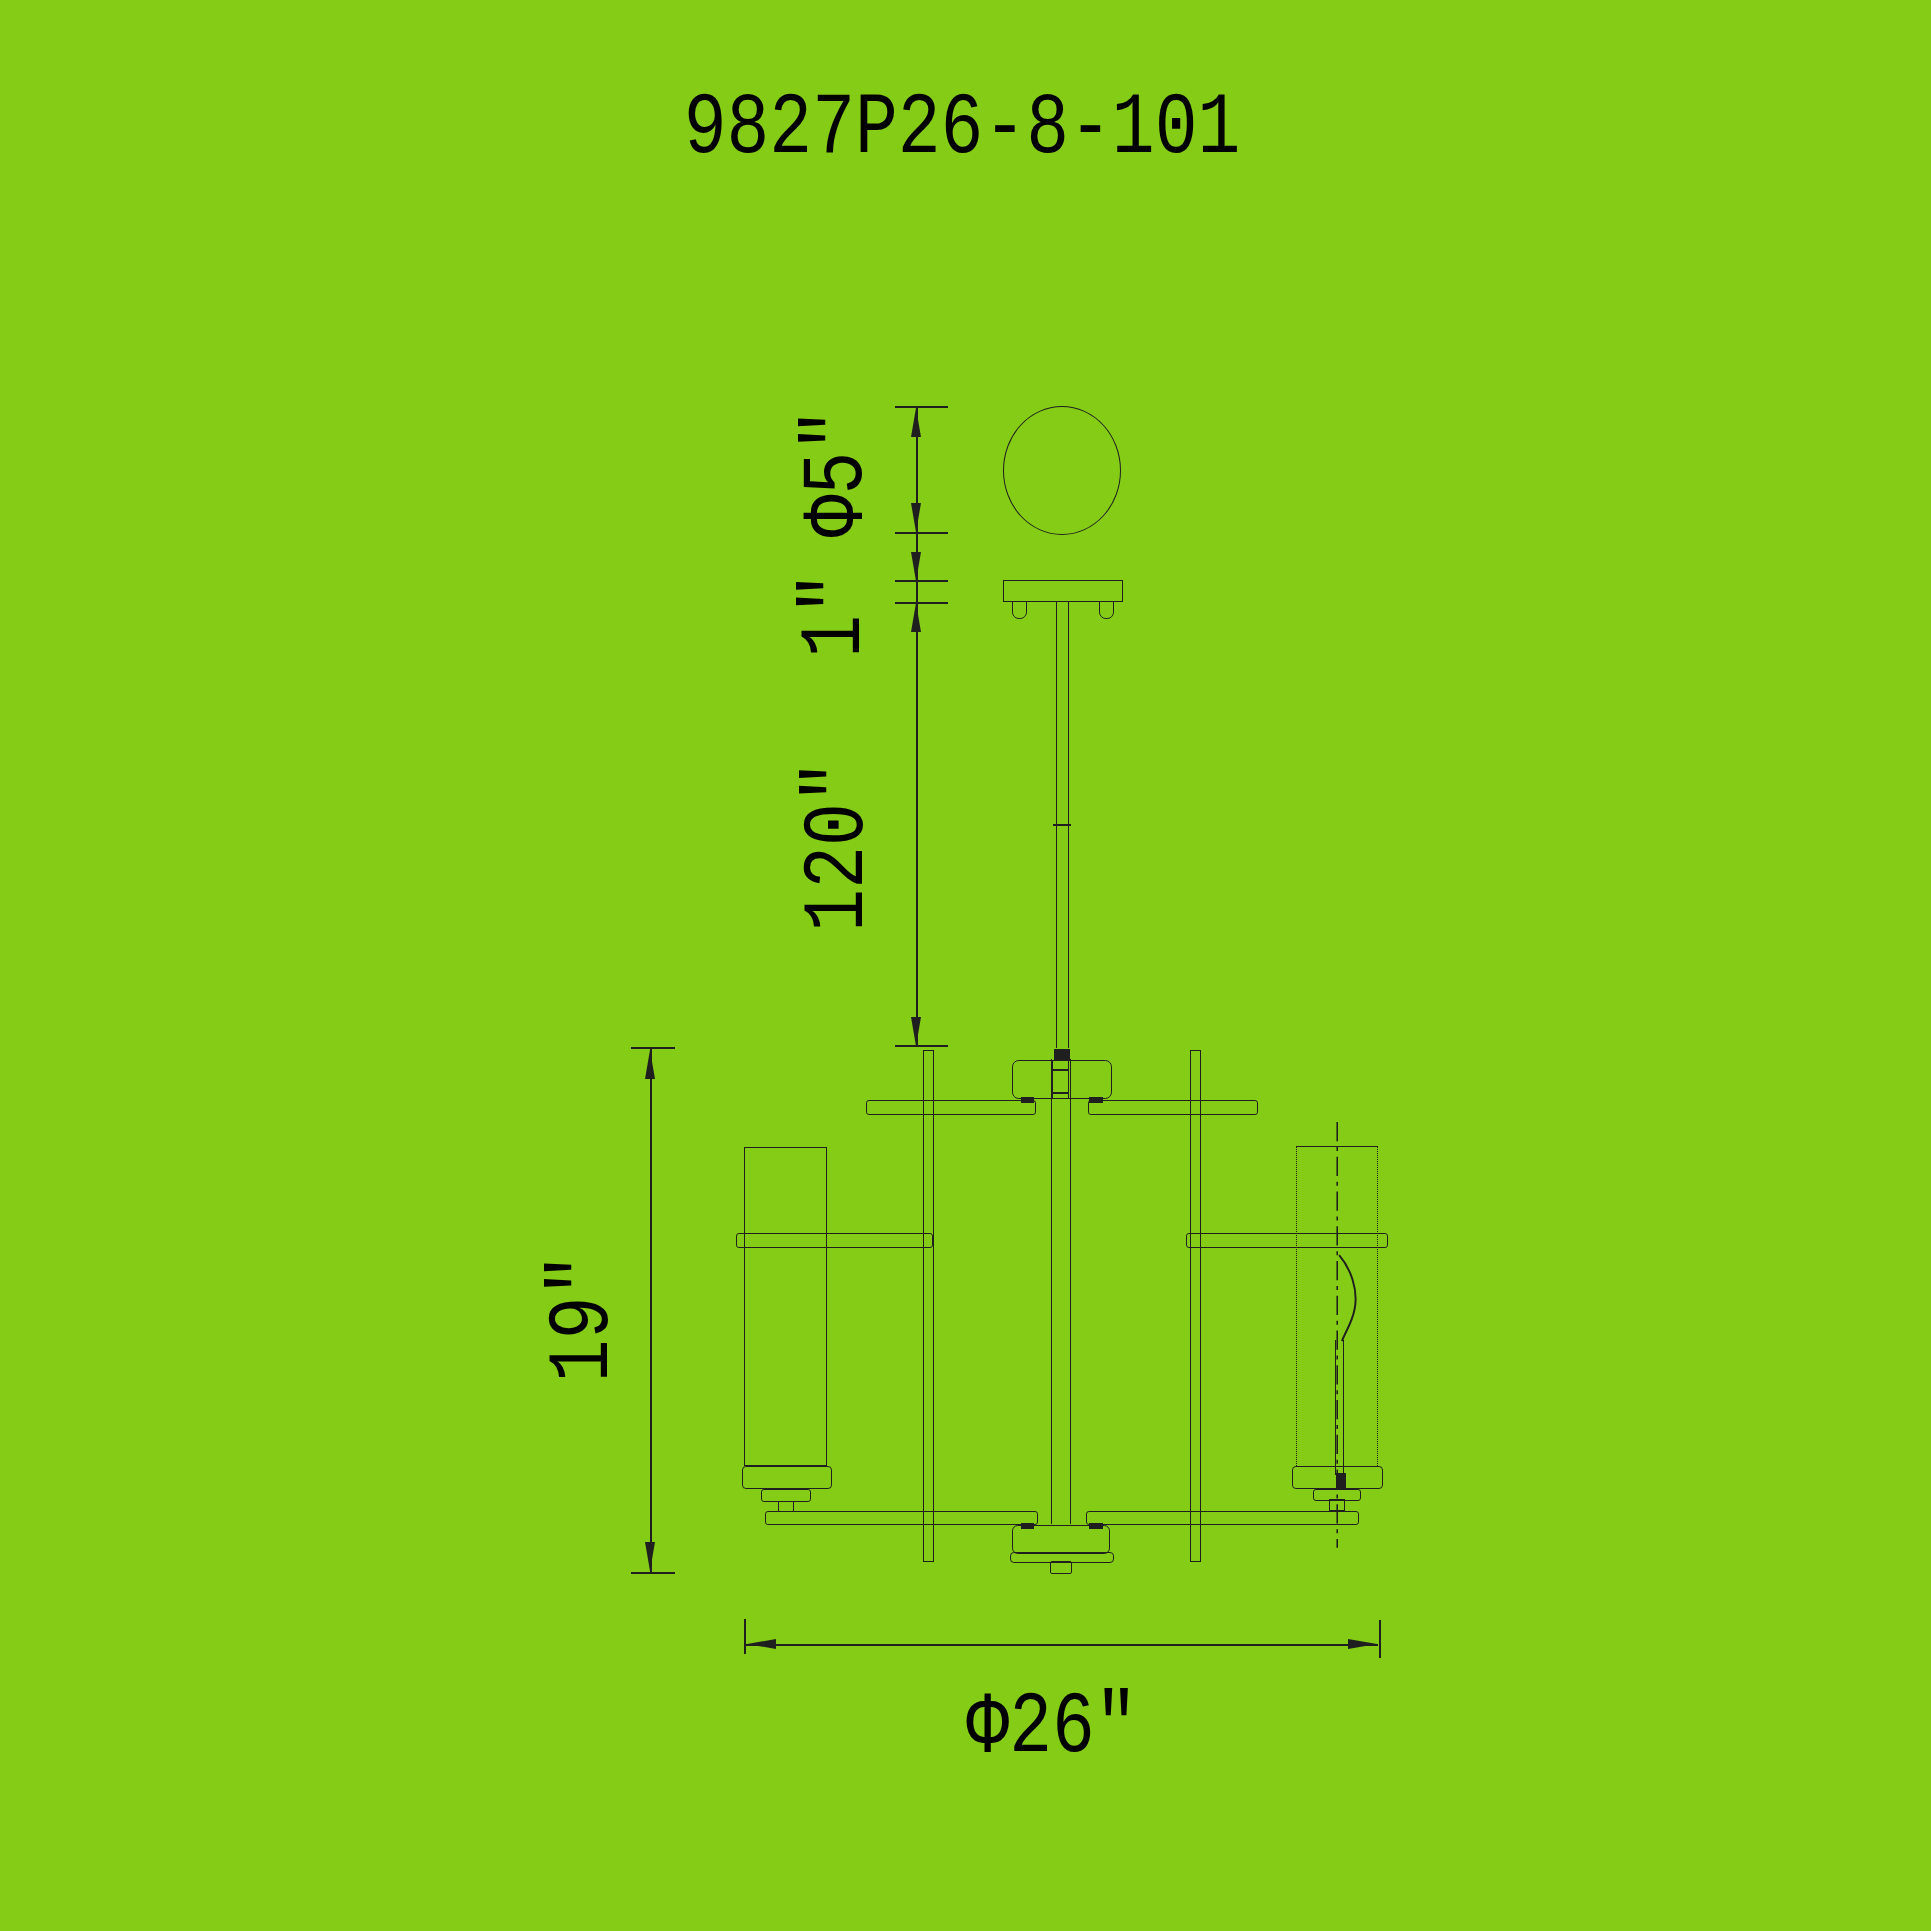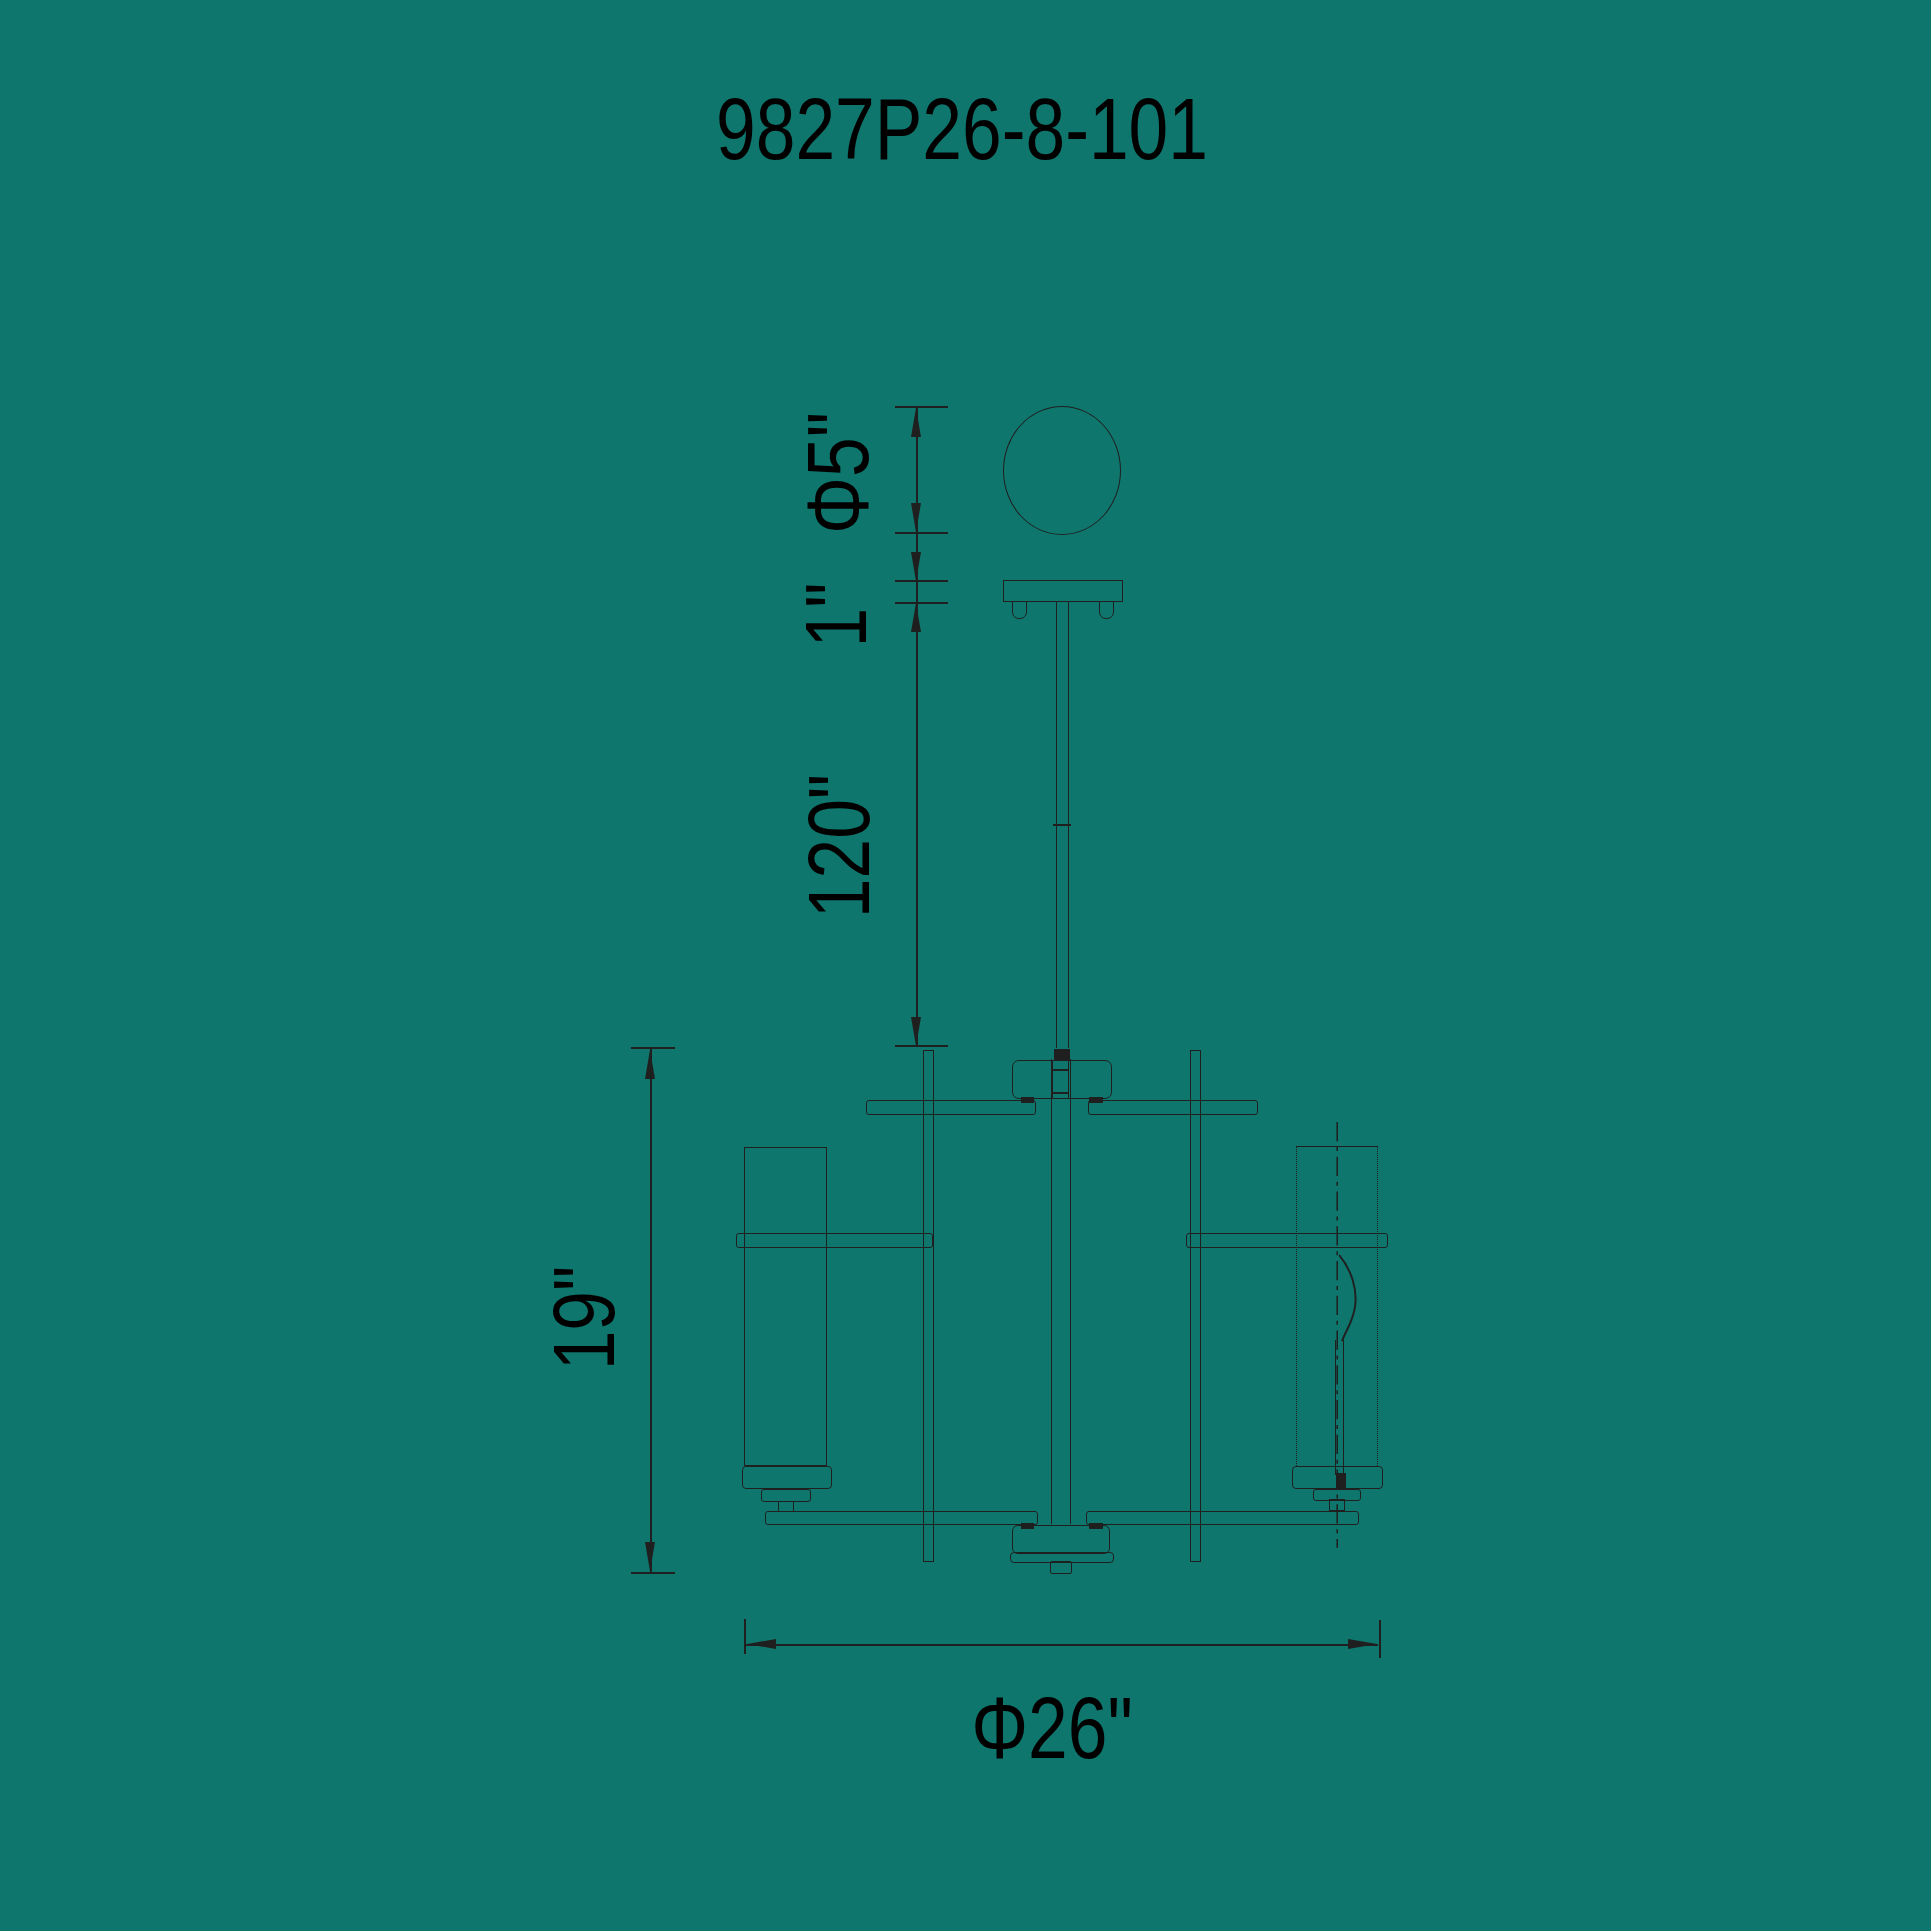--- a/index.html
+++ b/index.html
@@ -1,17 +1,17 @@
 <!DOCTYPE html>
 <html><head>
 <meta charset="utf-8">
 <style>
   html,body{margin:0;padding:0;}
   body{width:1931px;height:1931px;background:#ffffff;font-family:"Liberation Sans",sans-serif;}
-  .canvas{position:relative;width:1931px;height:1931px;background:#0f766e;overflow:hidden;}
+  .canvas{position:relative;width:1931px;height:1931px;background:#84cc16;overflow:hidden;font-family:Liberation Mono, monospace;}
   .ln{position:absolute;background:#1f1f1f;}
   .bx{position:absolute;border:1.9px solid #1f1f1f;box-sizing:border-box;background:transparent;}
   .dbl{position:absolute;border-left:1.9px solid #1f1f1f;border-right:1.9px solid #1f1f1f;box-sizing:border-box;background:transparent;}
   .blk{position:absolute;background:#1f1f1f;}
   .arr{position:absolute;width:0;height:0;}
   .hlabel{position:absolute;white-space:nowrap;font-size:87px;color:#000;transform:translate(-50%,-50%) scaleX(0.82);}
   .vlabel{position:absolute;white-space:nowrap;font-size:87px;color:#000;transform:translate(-50%,-50%) rotate(-90deg) scaleX(0.82);}
   .ellipse{position:absolute;border:1.9px solid #1f1f1f;border-radius:50%;box-sizing:border-box;background:transparent;}
   svg.overlay{position:absolute;left:0;top:0;pointer-events:none;}
 </style>

